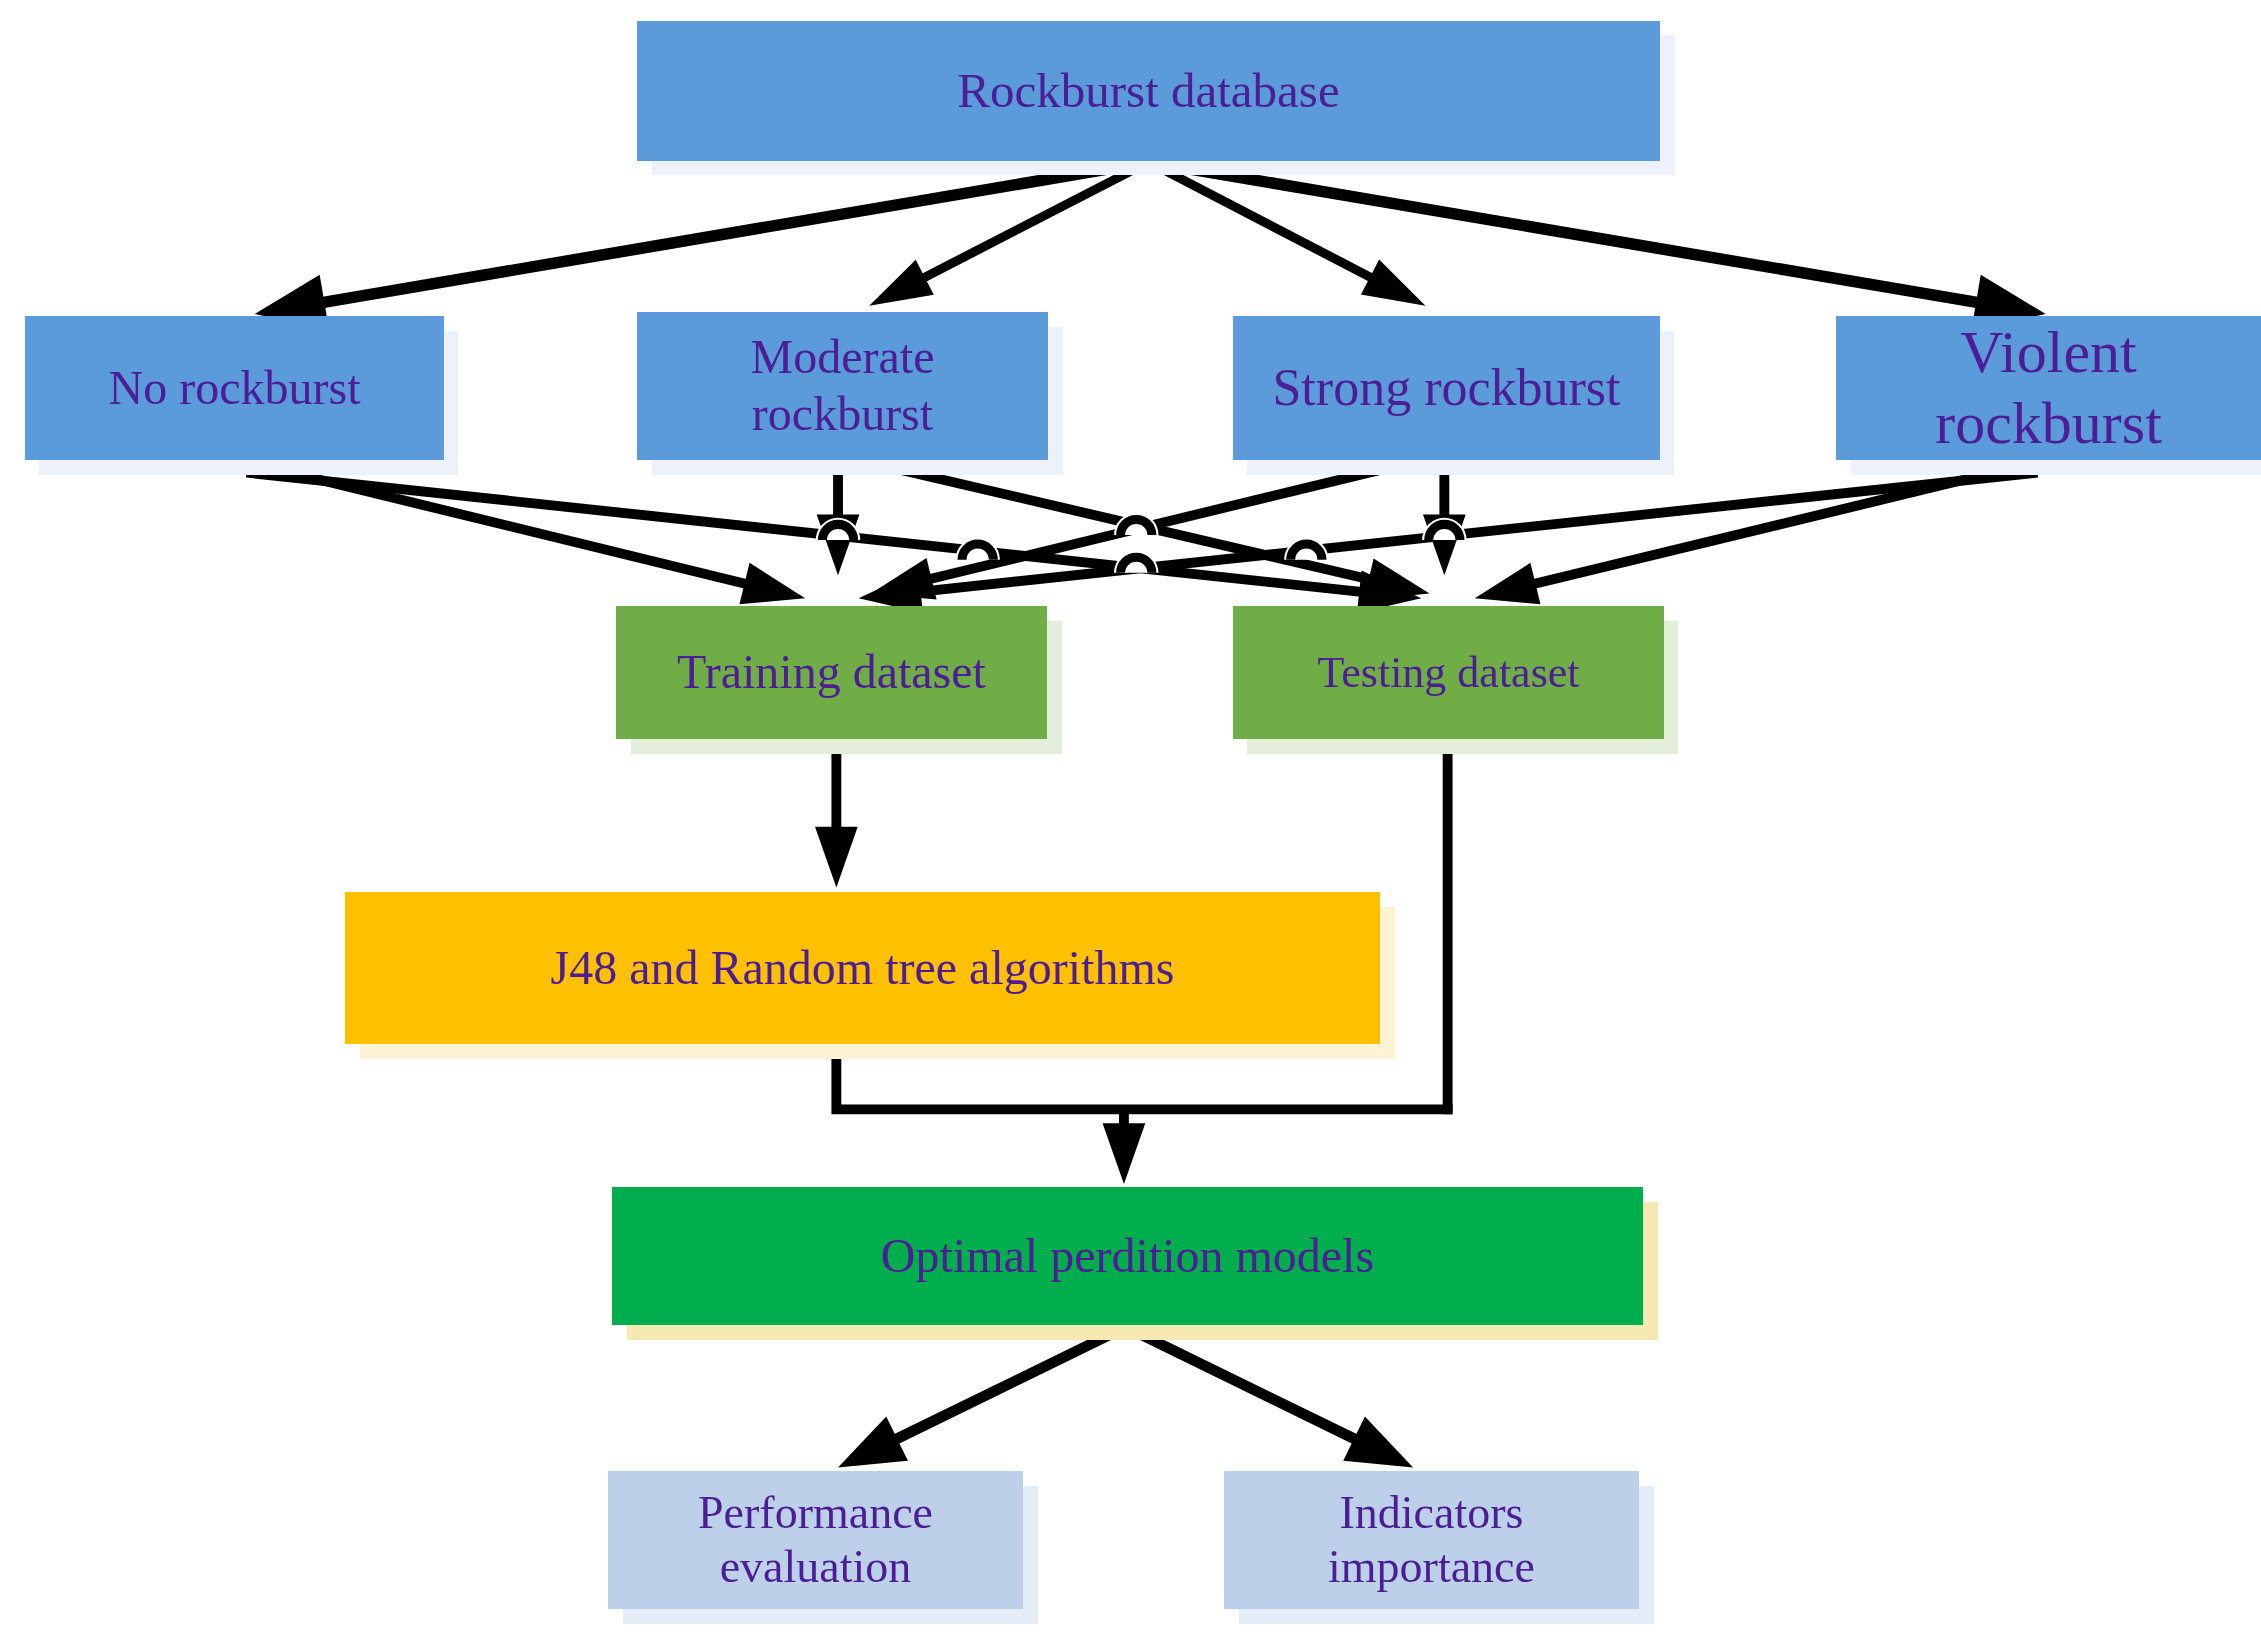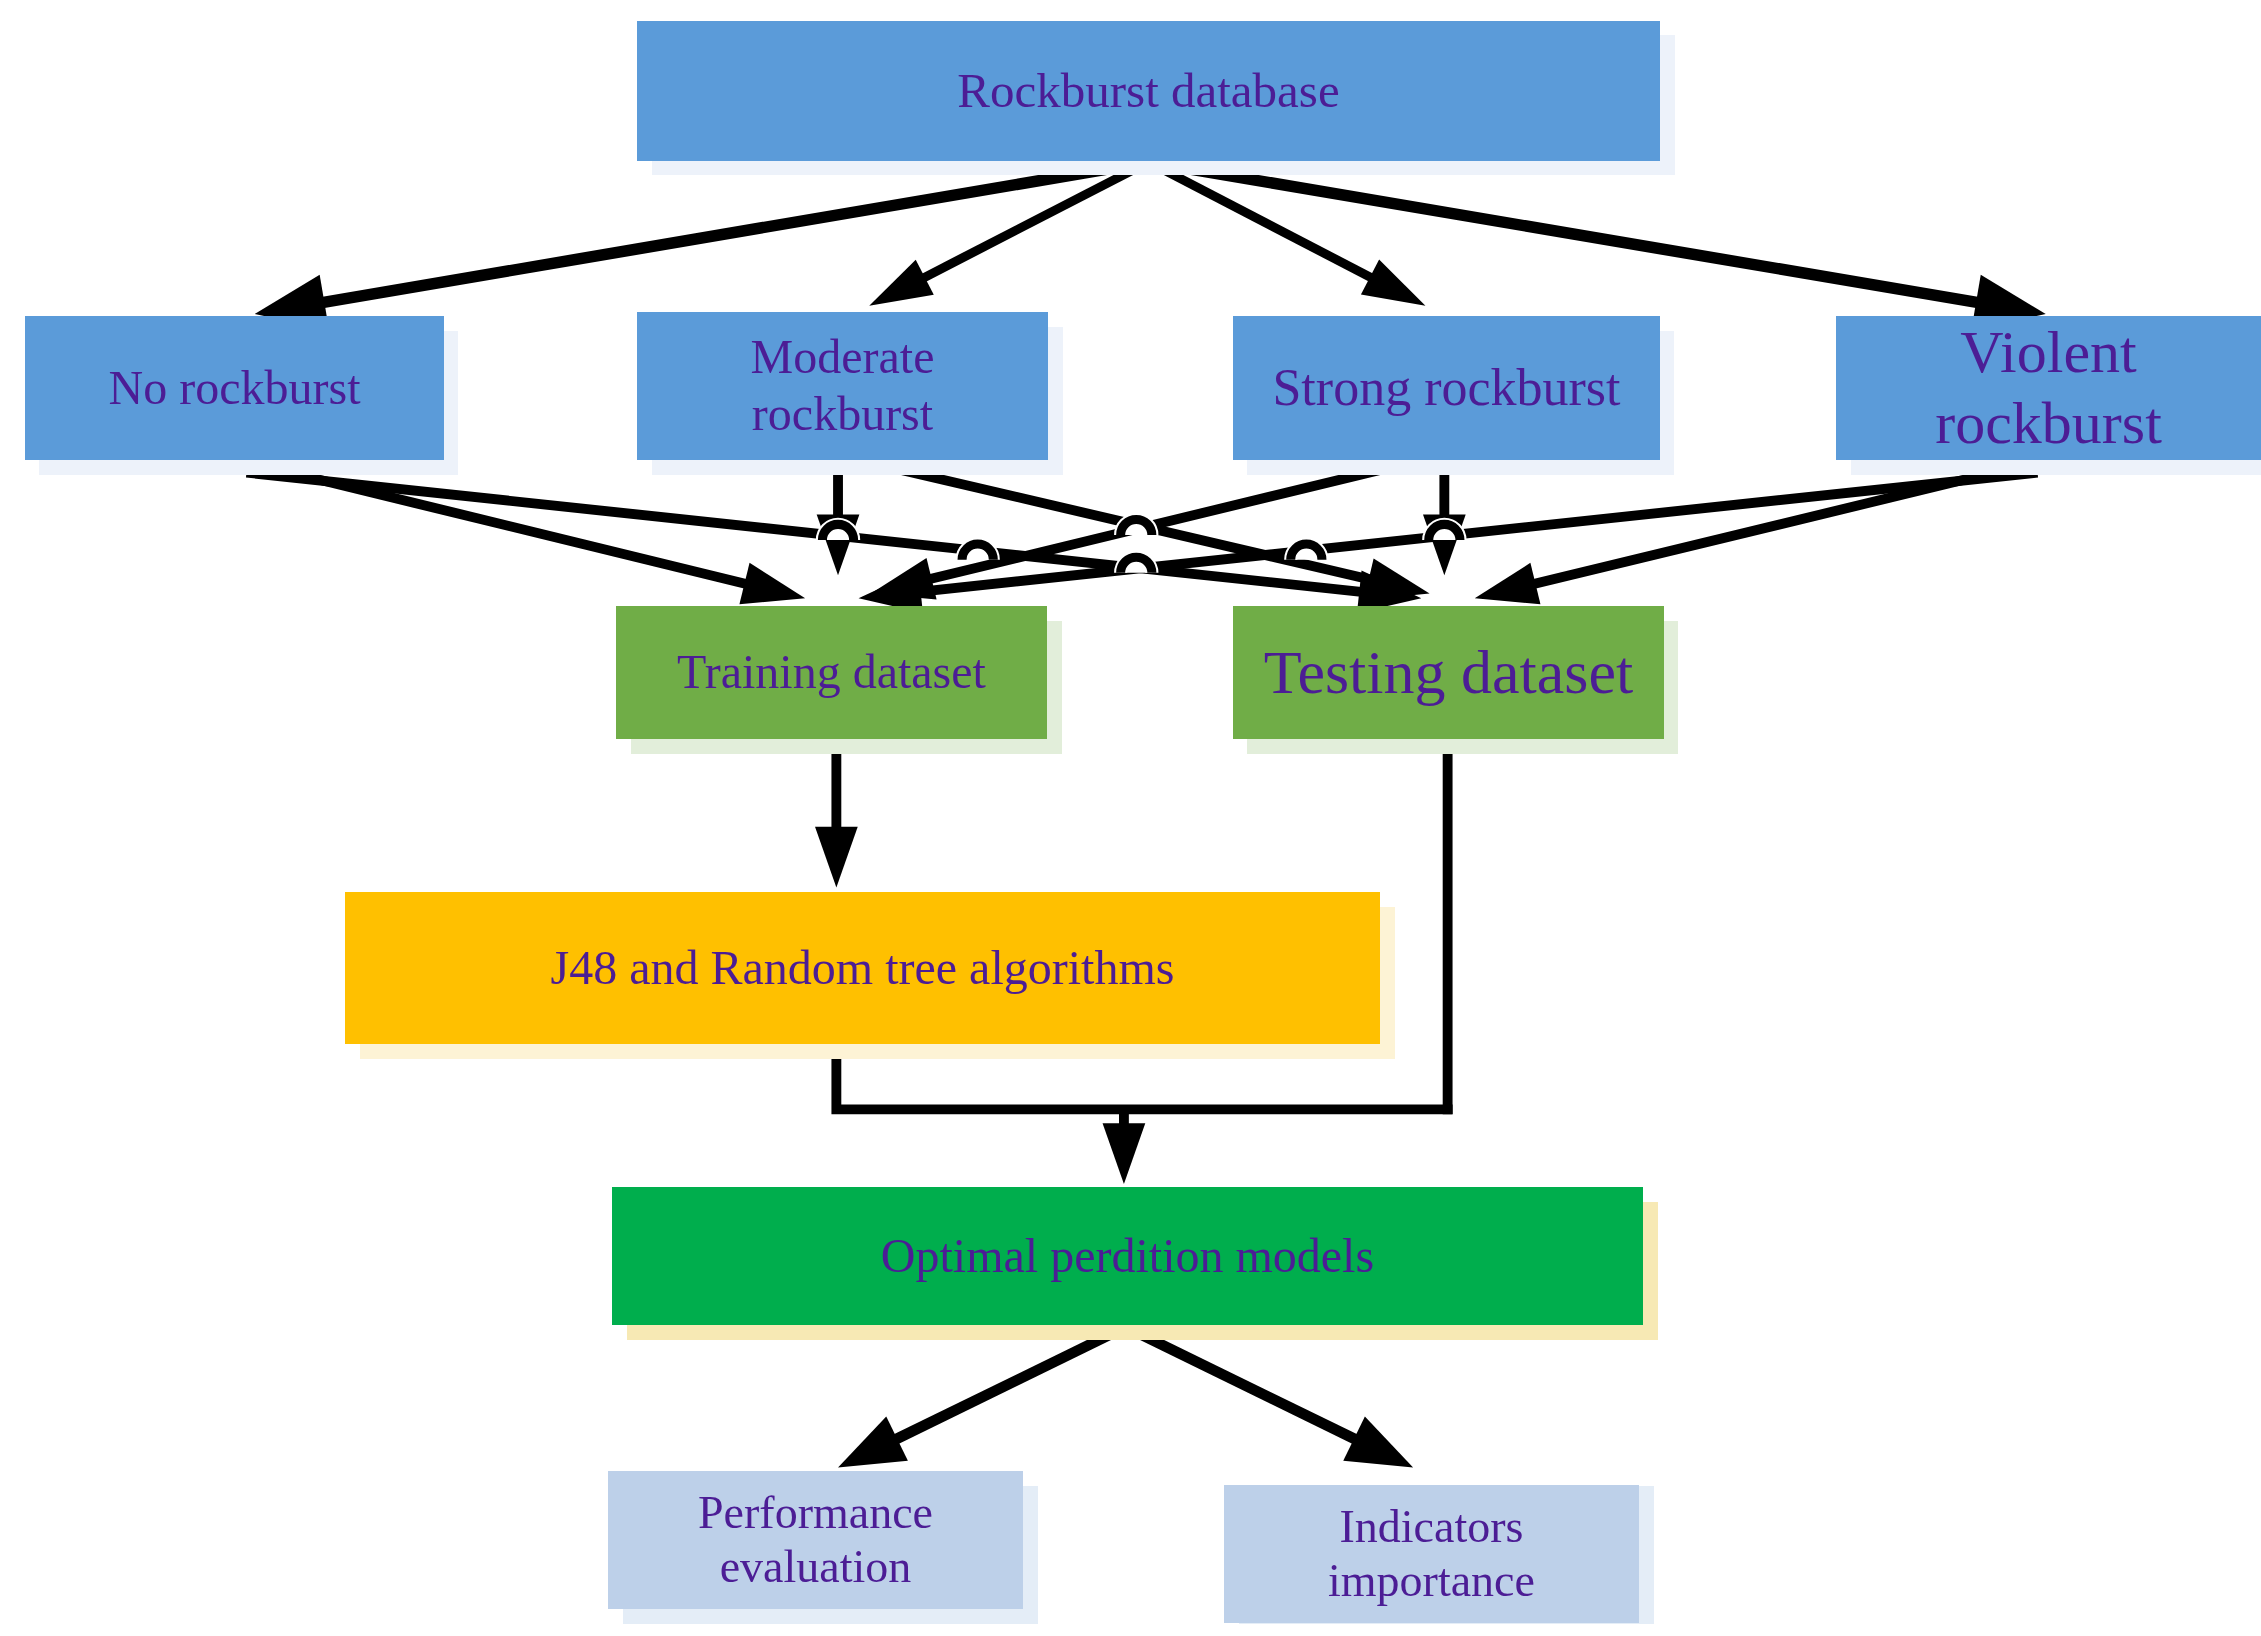--- a/index.html
+++ b/index.html
@@ -131,33 +131,33 @@
       </div>
       <div class="node" style="left: 1233px; top: 316px; width: 427px; height: 144px; background: rgb(91, 155, 217); font-size: 52px;">
         <span class="lbl">Strong rockburst</span>
       </div>
       <div class="node" style="left: 1836px; top: 316px; width: 425px; height: 144px; background: rgb(91, 155, 217); font-size: 60px;">
         <span class="lbl">Violent rockburst</span>
       </div>
       <div class="node" style="left: 616px; top: 606px; width: 431px; height: 133px; background: rgb(112, 173, 71); font-size: 48px;">
         <span class="lbl">Training dataset</span>
       </div>
-      <div class="node" style="left: 1233px; top: 606px; width: 431px; height: 133px; background: rgb(112, 173, 71); font-size: 62px;">
+      <div class="node" style="left: 1233px; top: 606px; width: 431px; height: 133px; background: rgb(112, 173, 71); font-size: 44px;">
         <span class="lbl">Testing dataset</span>
       </div>
       <div class="node" style="left: 345px; top: 892px; width: 1035px; height: 152px; background: rgb(255, 192, 0); font-size: 48px; text-align: right;">
         <span class="lbl">J48 and Random tree algorithms</span>
       </div>
       <div class="node" style="left: 612px; top: 1187px; width: 1031px; height: 138px; background: rgb(0, 174, 77); font-size: 48px;">
         <span class="lbl">Optimal perdition models</span>
       </div>
       <div class="node" style="left: 608px; top: 1471px; width: 415px; height: 138px; background: rgb(189, 208, 233); font-size: 46px;">
         <span class="lbl">Performance
 evaluation</span>
       </div>
-      <div class="node" style="left: 1224px; top: 1471px; width: 415px; height: 138px; background: rgb(189, 208, 233); font-size: 46px; margin-top: 14px;">
+      <div class="node" style="left: 1224px; top: 1471px; width: 415px; height: 138px; background: rgb(189, 208, 233); font-size: 46px;">
         <span class="lbl">Indicators
 importance</span>
       </div>
     </div>
 
 </div>
 
 
 </body></html>

